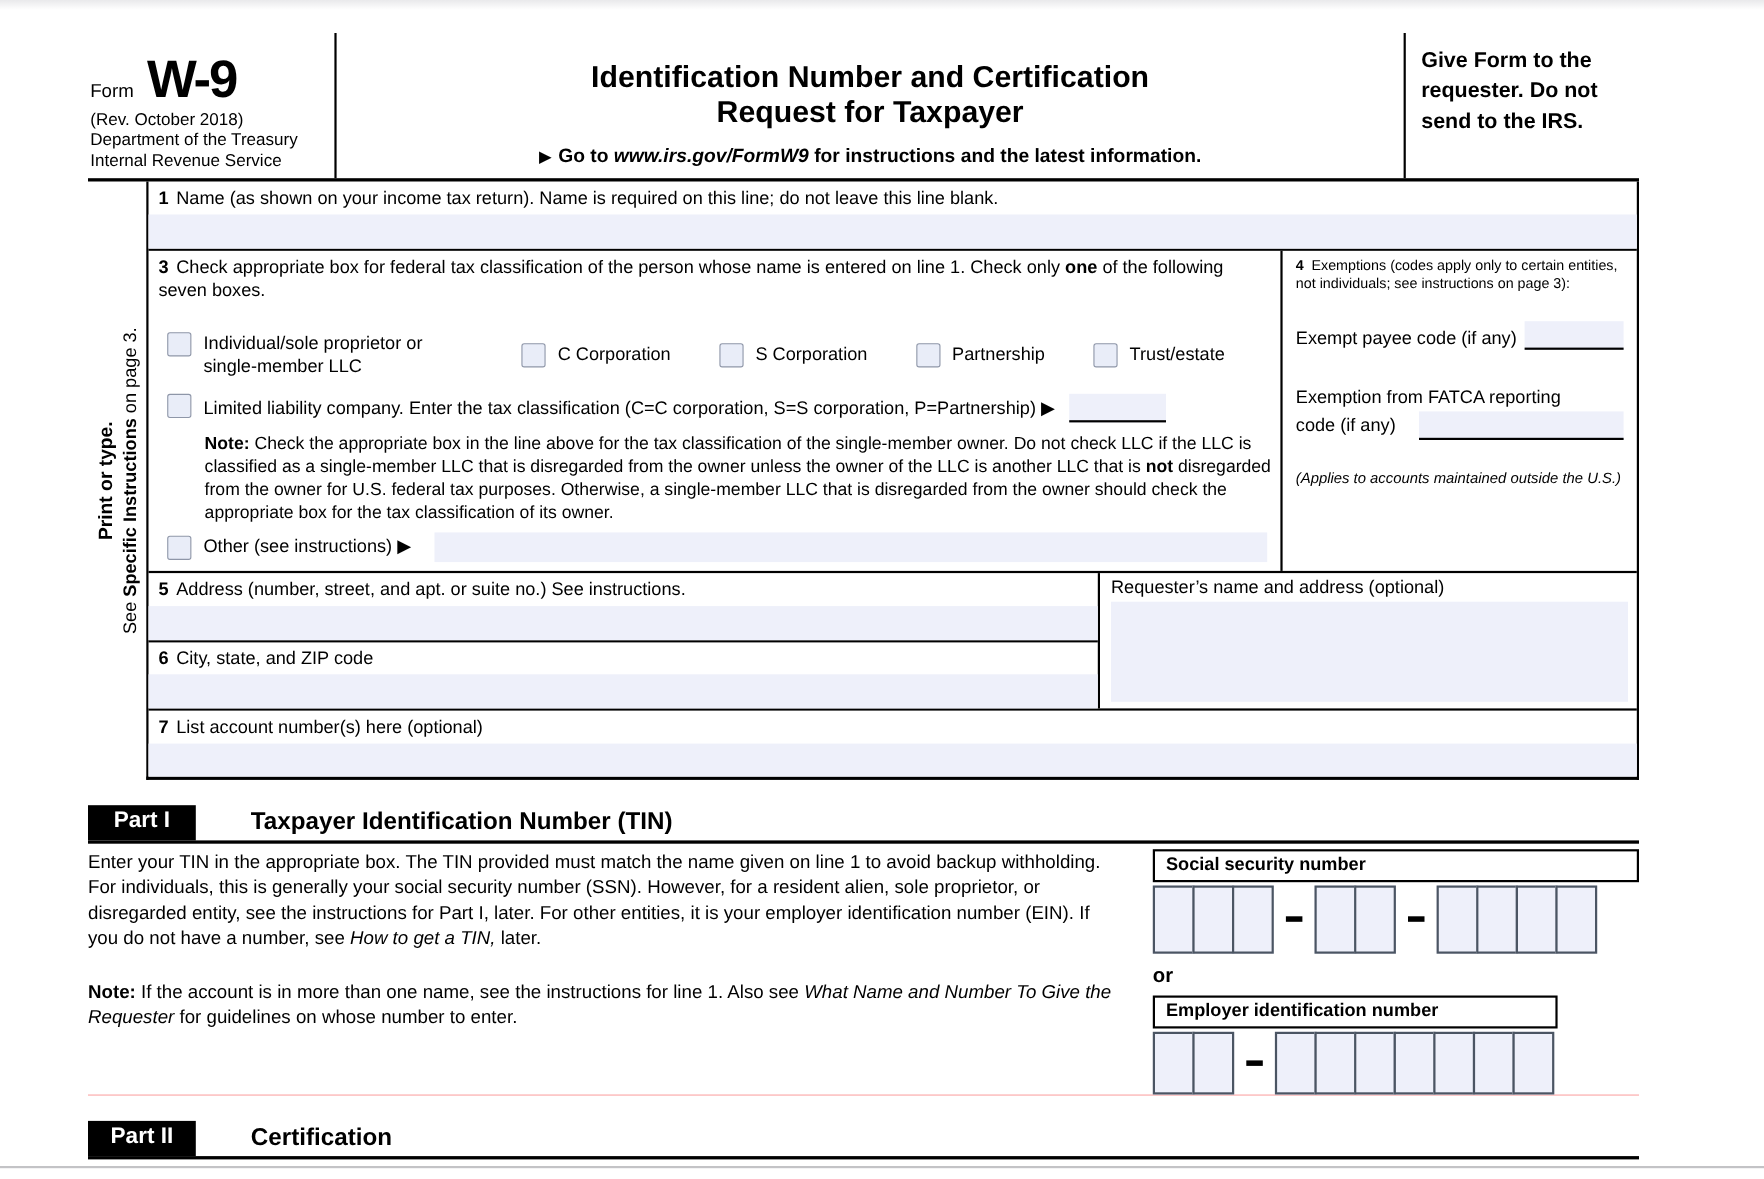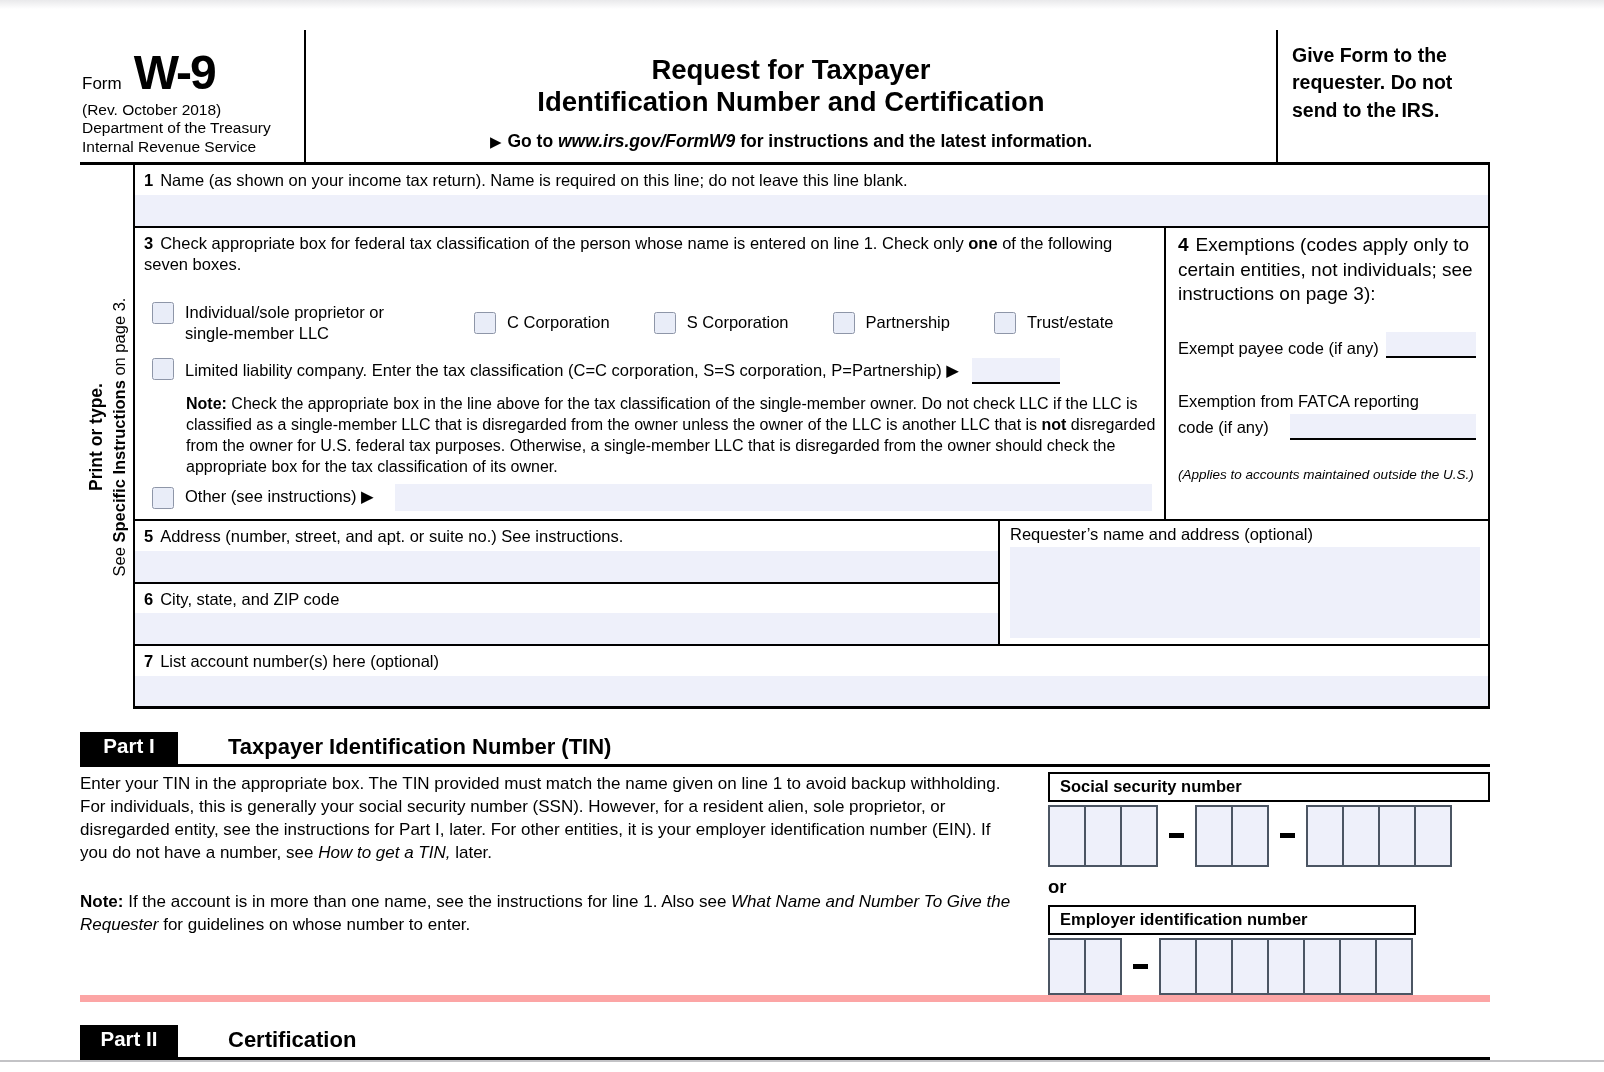--- a/index.html
+++ b/index.html
@@ -57,21 +57,21 @@
   .cb-item:nth-child(1){width:278px;}
   .cb-item:nth-child(n+2){margin-left:44px;}
   .llc-row{display:flex;align-items:flex-start;gap:11px;padding:13px 10px 0 17px;
            font-size:16.5px;line-height:1.3;}
   .llc-input{display:inline-block;width:88px;height:26px;background:var(--field-fill);
              border-bottom:2px solid #000;margin-left:8px;vertical-align:-8px;}
   .note-para{padding:9px 6px 0 51px;font-size:16px;line-height:1.32;}
   .other-row{display:flex;align-items:flex-start;gap:11px;padding:10px 12px 0 17px;font-size:16.5px;}
   .other-lbl{white-space:nowrap;}
   .other-input{flex:1;height:27px;background:var(--field-fill);margin-left:10px;margin-top:-3px;}
-  .c4-label{font-size:19px;line-height:1.3;}
+  .c4-label{font-size:13px;line-height:1.3;}
   .c4-label b{margin-right:7px;}
   .exempt-row{display:flex;align-items:flex-end;justify-content:space-between;
               margin-top:25px;font-size:16.5px;}
   .ul-input{width:90px;height:26px;background:var(--field-fill);border-bottom:2px solid #000;}
   .fatca{margin-top:31px;font-size:16.5px;line-height:1.5;}
   .fatca-l2{display:flex;align-items:flex-end;}
   .fatca-input{width:186px;height:26px;background:var(--field-fill);
                border-bottom:2px solid #000;margin-left:auto;}
   .applies{font-style:italic;font-size:13.5px;margin-top:27px;}
 
@@ -83,21 +83,21 @@
   .req-label{font-size:16.5px;}
   .req-input{flex:1;background:var(--field-fill);margin-top:3px;}
 
   
   .part-hdr{display:flex;align-items:stretch;margin-top:23px;border-bottom:3px solid #000;}
   .badge{background:#000;color:#fff;font-weight:700;font-size:20.5px;width:98px;
          text-align:center;padding:2px 0 5px;}
   .part-title{font-weight:700;font-size:22px;margin-left:50px;padding:2px 0 4px;}
 
   
-  .p1-body{display:flex;border-bottom:7px solid #fca5a5;padding-top:5px;}
+  .p1-body{display:flex;border-bottom:1px solid #fca5a5;padding-top:5px;}
   .p1-text{width:968px;flex:none;font-size:17px;line-height:1.36;padding-right:26px;}
   .p1-note{margin-top:26px;}
   .tin-col{flex:1;display:flex;flex-direction:column;}
   .tin-label-box{border:2px solid #000;font-weight:700;font-size:16.5px;padding:3px 10px 4px;}
   .ein-label{width:368px;}
   .tin-row{display:flex;align-items:center;margin-top:3px;}
   .tin-group{display:flex;}
   .tin-box{width:38px;height:62px;background:var(--field-fill);
            border:2px solid var(--box-border);margin-left:-2px;}
   .tin-group .tin-box:first-child{margin-left:0;}
@@ -118,22 +118,22 @@
         <div class="form-line">
           <span class="form-word">Form</span>
           <span class="form-name">W-9</span>
         </div>
         <div class="rev">(Rev. October 2018)</div>
         <div class="dept">Department of the Treasury</div>
         <div class="dept">Internal Revenue Service</div>
       </div>
       <div class="hdr-center">
         <div class="hdr-title">
+          <div>Identification Number and Certification</div>
           <div>Request for Taxpayer</div>
-          <div>Identification Number and Certification</div>
         </div>
         <div class="hdr-goto">
           <span class="arrow">▶</span><span><span style="font-weight: 700;">Go to </span><span style="font-weight: 700; font-style: italic;">www.irs.gov/FormW9</span><span style="font-weight: 700;"> for instructions and the latest information.</span></span>
         </div>
       </div>
       <div class="hdr-right">Give Form to the requester. Do not send to the IRS.</div>
     </div>
 
     <div class="main-wrap">
       <div class="sidebar">

